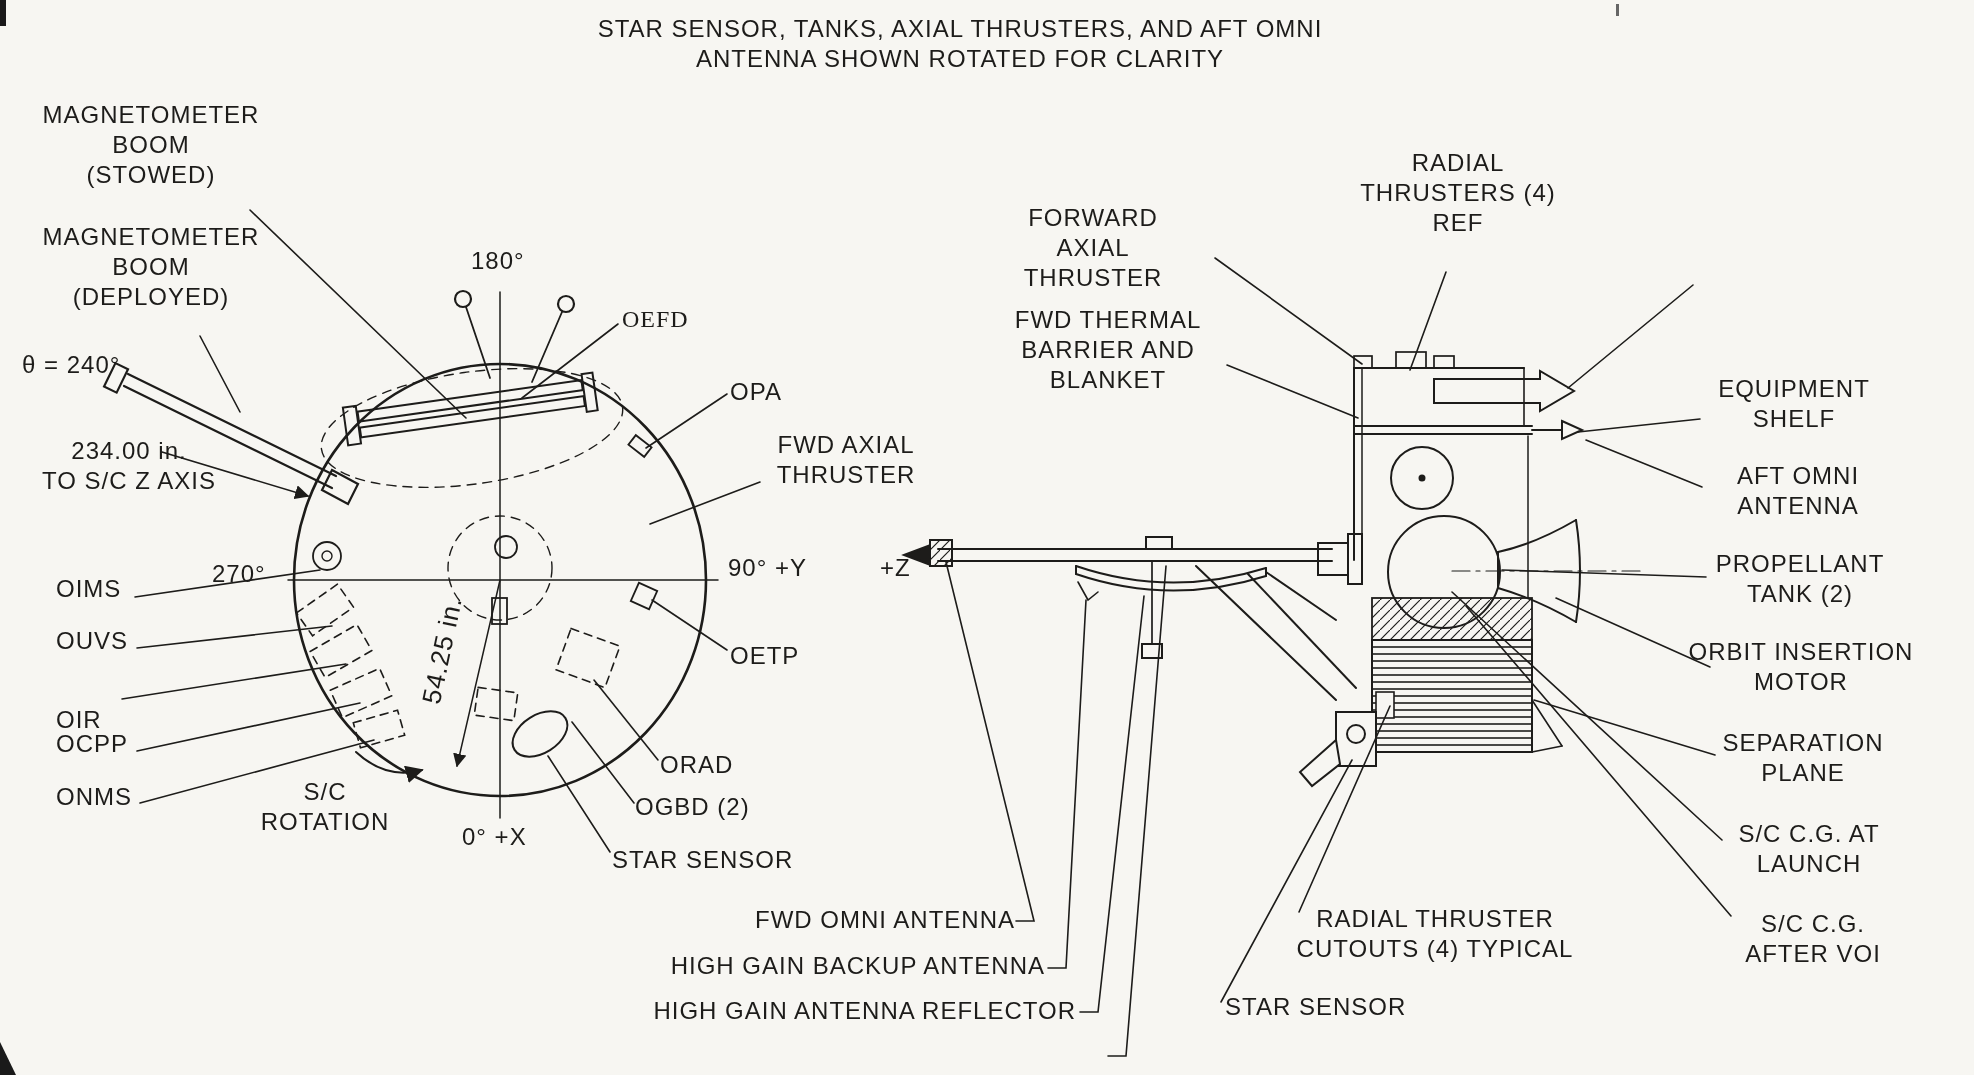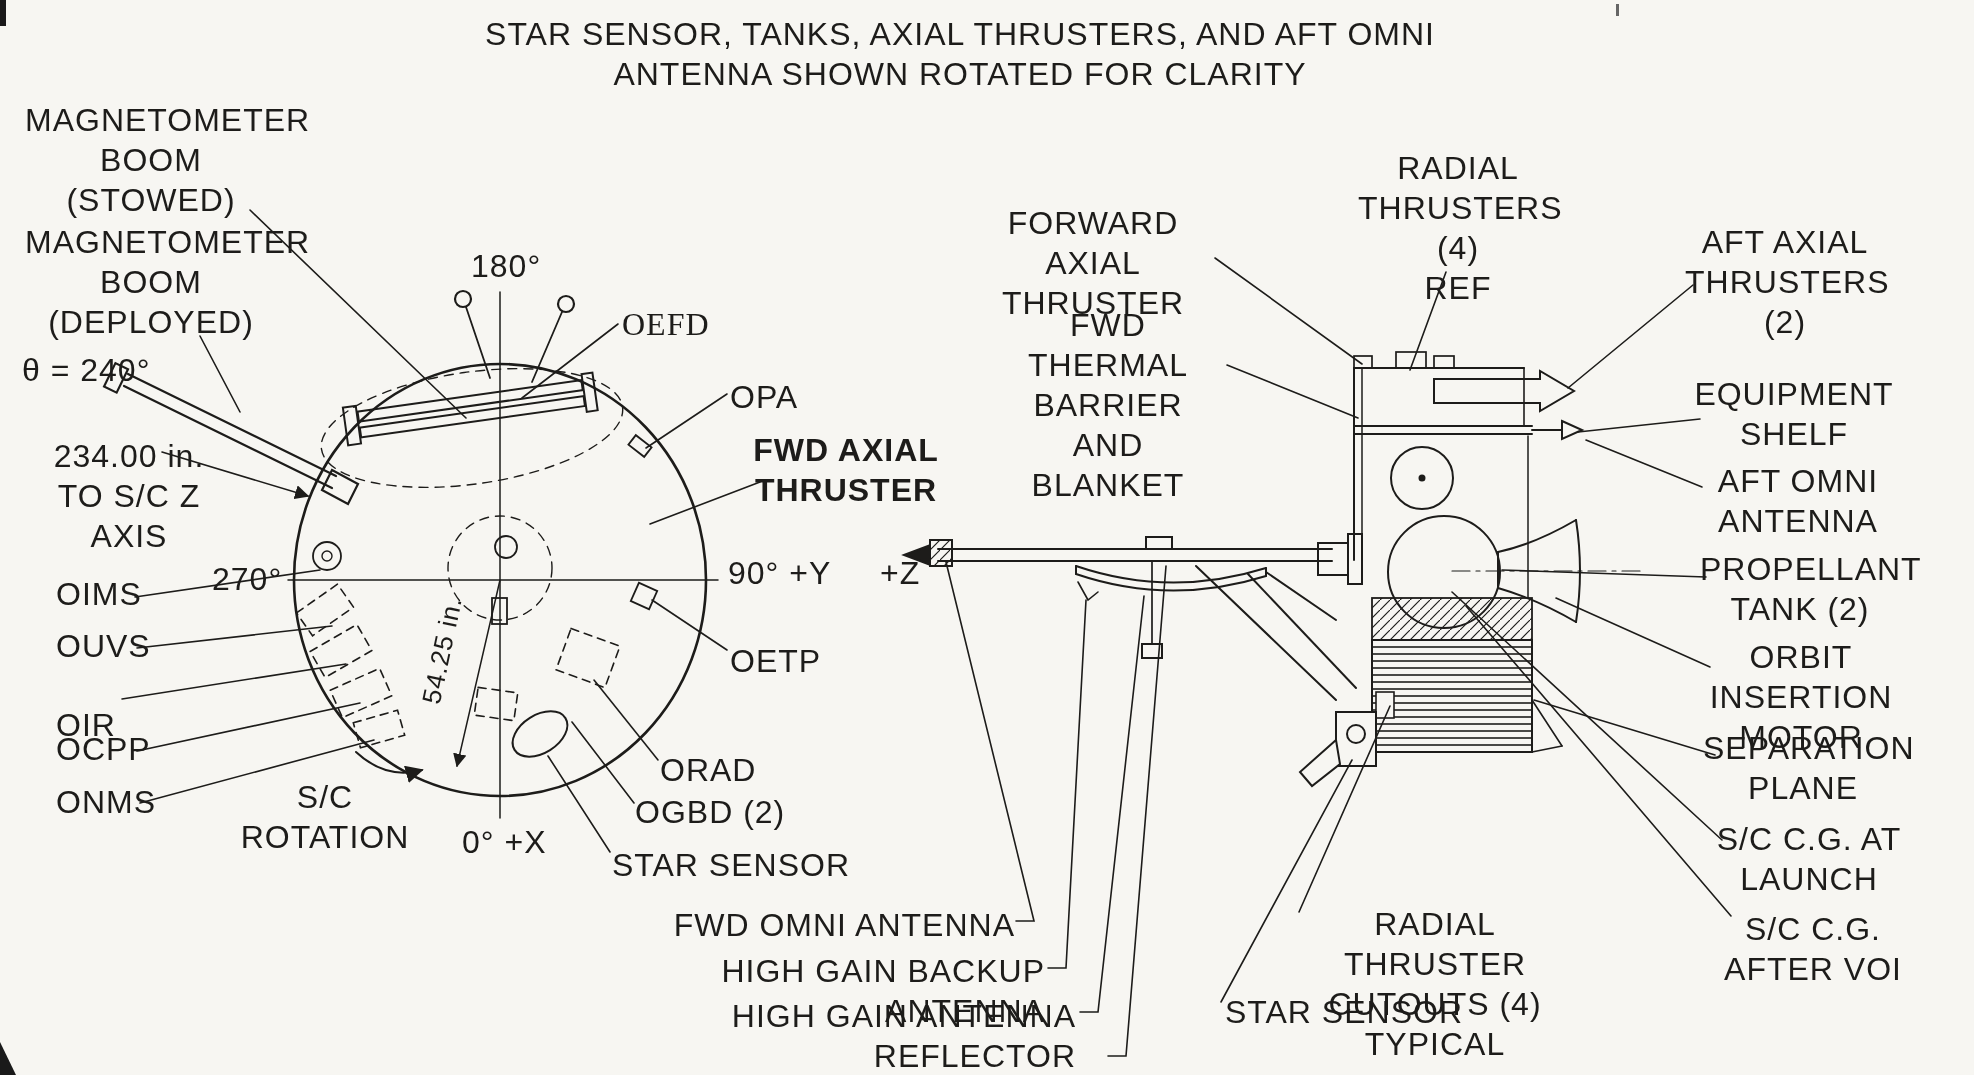--- a/index.html
+++ b/index.html
@@ -8,21 +8,21 @@
     background:#f7f6f2;
     font-family:"Liberation Sans", sans-serif;
     position:relative;
     overflow:hidden;
     color:#1d1c1a;
   }
   #canvas { position:absolute; inset:0; }
   svg.art { position:absolute; left:0; top:0; }
   .lbl {
     position:absolute;
-    font-size:32px;
+    font-size:24px;
     line-height:1.25;
     letter-spacing:1px;
     white-space:pre-line;
     color:#1d1c1a;
   }
   .ctr { text-align:center; }
   .rt  { text-align:right; }
   .rot {
     font-size:26px;
     transform:rotate(-78deg);
@@ -203,21 +203,21 @@
 (STOWED)</div>
 <div class="lbl ctr" style="left:25px; top:222px; width:252px;">MAGNETOMETER
 BOOM
 (DEPLOYED)</div>
 <div class="lbl" style="left:22px; top:350px;">θ = 240°</div>
 <div class="lbl ctr" style="left:18px; top:436px; width:222px;">234.00 in.
 TO S/C Z AXIS</div>
 <div class="lbl" style="left:471px; top:246px;">180°</div>
 <div class="lbl" style="left:622px; top:304px;font-family:Liberation Serif, serif;">OEFD</div>
 <div class="lbl" style="left:730px; top:377px;">OPA</div>
-<div class="lbl ctr" style="left:746px; top:430px; width:200px;font-weight:bold;">FWD AXIAL
+<div class="lbl ctr" style="left:746px; top:430px; width:200px;">FWD AXIAL
 THRUSTER</div>
 <div class="lbl" style="left:212px; top:559px;">270°</div>
 <div class="lbl" style="left:728px; top:553px;">90° +Y</div>
 <div class="lbl" style="left:730px; top:641px;">OETP</div>
 <div class="lbl" style="left:56px; top:574px;">OIMS</div>
 <div class="lbl" style="left:56px; top:626px;">OUVS</div>
 <div class="lbl" style="left:56px; top:676px;margin-top:29px;">OIR</div>
 <div class="lbl" style="left:56px; top:729px;">OCPP</div>
 <div class="lbl" style="left:56px; top:782px;">ONMS</div>
 <div class="lbl ctr" style="left:240px; top:777px; width:170px;">S/C
@@ -229,23 +229,20 @@
 <div class="lbl" style="left:612px; top:845px;">STAR SENSOR</div>
 
 <div class="lbl ctr" style="left:993px; top:203px; width:200px;">FORWARD AXIAL
 THRUSTER</div>
 <div class="lbl ctr" style="left:1003px; top:305px; width:210px;">FWD THERMAL
 BARRIER AND
 BLANKET</div>
 <div class="lbl ctr" style="left:1358px; top:148px; width:200px;">RADIAL
 THRUSTERS (4)
 REF</div>
-<div class="lbl ctr" style="left:1685px; top:222px; width:200px;">AFT AXIAL
-THRUSTERS
-(2)</div>
 <div class="lbl ctr" style="left:1694px; top:374px; width:200px;">EQUIPMENT
 SHELF</div>
 <div class="lbl ctr" style="left:1698px; top:461px; width:200px;">AFT OMNI
 ANTENNA</div>
 <div class="lbl ctr" style="left:1700px; top:549px; width:200px;">PROPELLANT
 TANK (2)</div>
 <div class="lbl ctr" style="left:1658px; top:637px; width:286px;">ORBIT INSERTION
 MOTOR</div>
 <div class="lbl ctr" style="left:1709px; top:819px; width:200px;">S/C C.G. AT
 LAUNCH</div>

